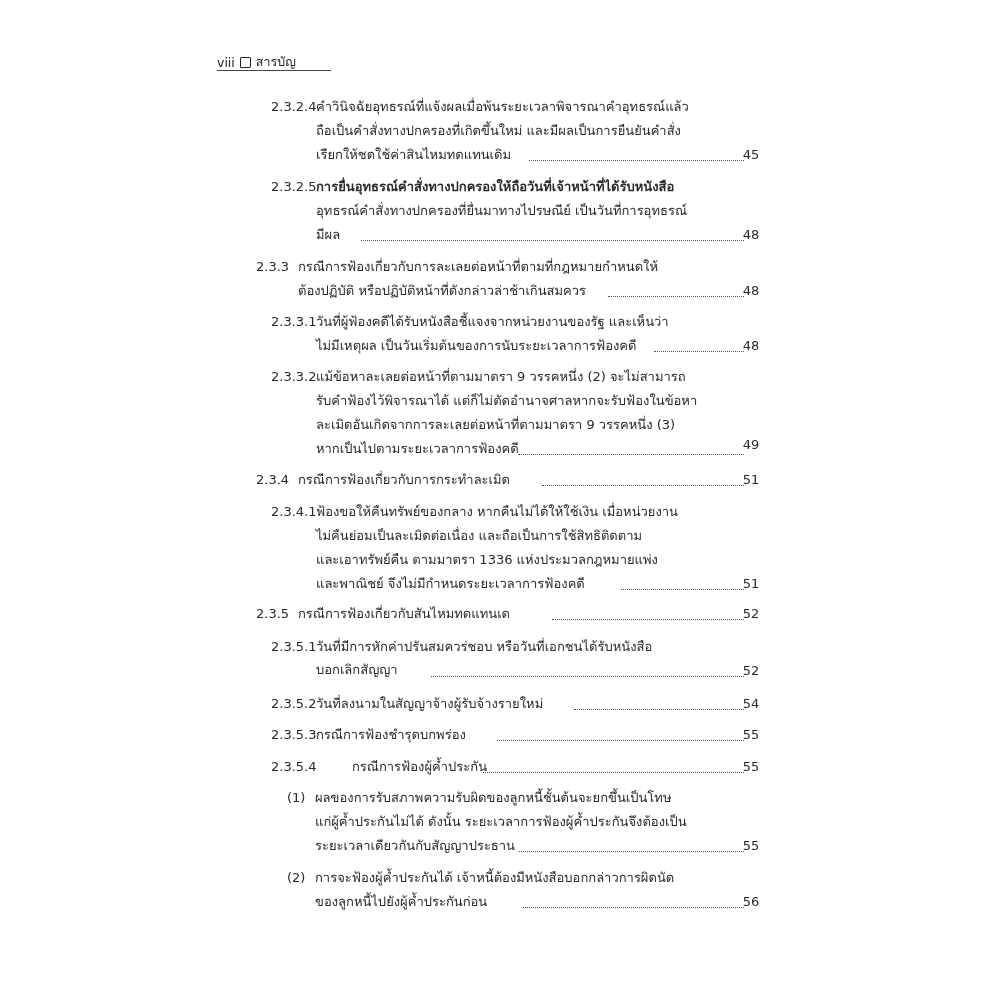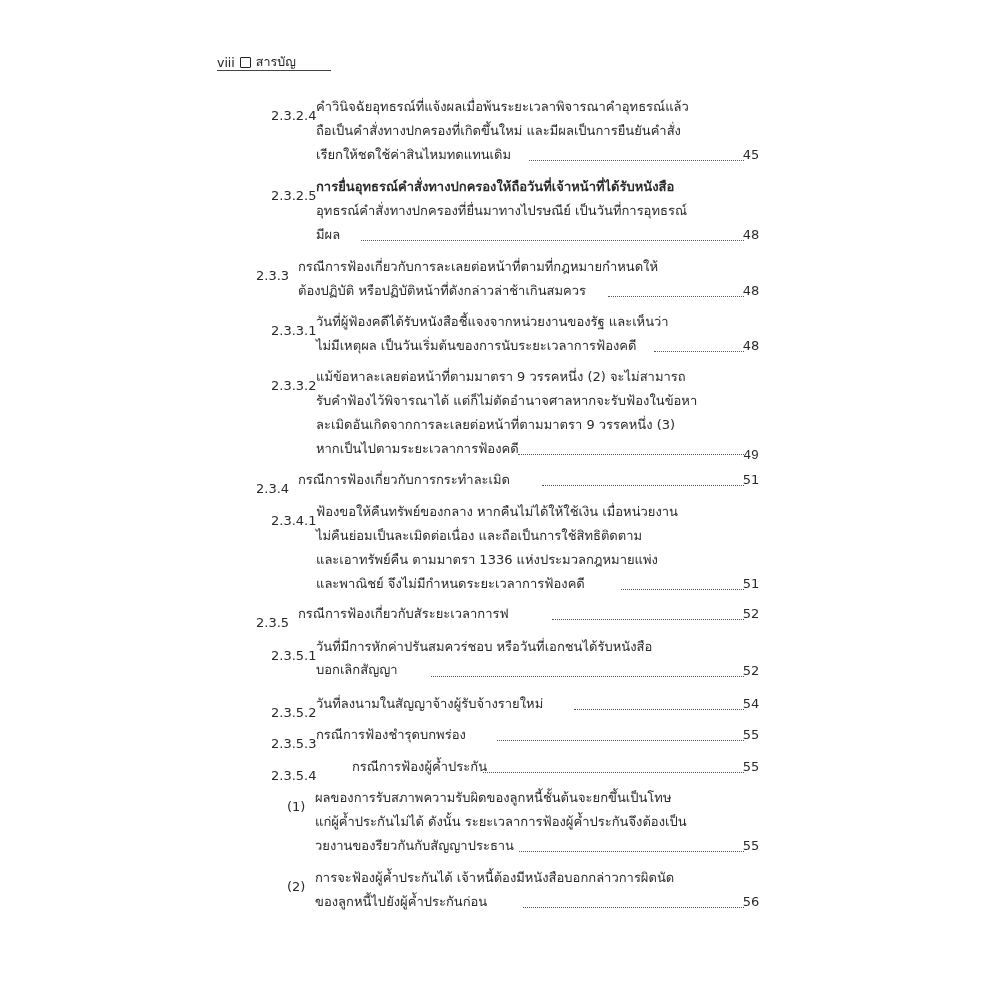--- a/index.html
+++ b/index.html
@@ -5,21 +5,21 @@
   html, body { margin: 0; padding: 0; background: #ffffff; }
   body { width: 983px; height: 983px; position: relative; overflow: hidden;
          font-family: "DejaVu Sans", sans-serif; color: #2a2a2a; }
   .header { position: absolute; left: 217px; top: 52px; font-size: 12.5px; color: #222;
             display: flex; align-items: center; gap: 5px; }
   .header .box { width: 9px; height: 9px; border: 1.6px solid #222; border-radius: 1px;
                  display: inline-block; margin-top: 1px; }
   .header-rule { position: absolute; left: 217px; top: 70px; width: 114px; height: 1px; background: #444; }
   .toc { position: absolute; left: 0; top: 0; width: 983px; }
   .entry { position: absolute; font-size: 13px; line-height: 24px; }
-  .entry .num { position: absolute; left: 0; top: 9px; white-space: nowrap; }
+  .entry .num { position: absolute; left: 0; top: 0; white-space: nowrap; }
   .entry .line { position: absolute; white-space: nowrap; }
   .leader { position: absolute; border-bottom: 1px dotted #555; height: 0; }
   .page { position: absolute; text-align: center; width: 30px; }
 </style>
 </head>
 <body>
 
 <div class="header">
   <span>viii</span>
   <span class="box"></span>
@@ -63,21 +63,21 @@
     <span class="page" style="left:465px;top:24px;">48</span>
   </div>
 
   <div class="entry" style="left:271px;top:365px;">
     <span class="num">2.3.3.2</span>
     <span class="line" style="left:45px;top:0;">แม้ข้อหาละเลยต่อหน้าที่ตามมาตรา 9 วรรคหนึ่ง (2) จะไม่สามารถ</span>
     <span class="line" style="left:45px;top:24px;">รับคำฟ้องไว้พิจารณาได้ แต่ก็ไม่ตัดอำนาจศาลหากจะรับฟ้องในข้อหา</span>
     <span class="line" style="left:45px;top:48px;">ละเมิดอันเกิดจากการละเลยต่อหน้าที่ตามมาตรา 9 วรรคหนึ่ง (3)</span>
     <span class="line" style="left:45px;top:72px;">หากเป็นไปตามระยะเวลาการฟ้องคดี</span>
     <span class="leader" style="left:247px;top:89px;width:226px;"></span>
-    <span class="page" style="left:465px;top:79px;font-family:Liberation Mono, monospace;">49</span>
+    <span class="page" style="left:465px;top:68px;">49</span>
   </div>
 
   <div class="entry" style="left:256px;top:468px;">
     <span class="num">2.3.4</span>
     <span class="line" style="left:42px;top:0;">กรณีการฟ้องเกี่ยวกับการกระทำละเมิด</span>
     <span class="line" style="left:0;top:0;"></span>
     <span class="leader" style="left:286px;top:17px;width:202px;"></span>
     <span class="page" style="left:480px;top:0;">51</span>
   </div>
 
@@ -86,21 +86,21 @@
     <span class="line" style="left:45px;top:0;text-align:center;">ฟ้องขอให้คืนทรัพย์ของกลาง หากคืนไม่ได้ให้ใช้เงิน เมื่อหน่วยงาน</span>
     <span class="line" style="left:45px;top:24px;">ไม่คืนย่อมเป็นละเมิดต่อเนื่อง และถือเป็นการใช้สิทธิติดตาม</span>
     <span class="line" style="left:45px;top:48px;">และเอาทรัพย์คืน ตามมาตรา 1336 แห่งประมวลกฎหมายแพ่ง</span>
     <span class="line" style="left:45px;top:72px;">และพาณิชย์ จึงไม่มีกำหนดระยะเวลาการฟ้องคดี</span>
     <span class="leader" style="left:350px;top:89px;width:123px;"></span>
     <span class="page" style="left:465px;top:72px;">51</span>
   </div>
 
   <div class="entry" style="left:256px;top:602px;">
     <span class="num">2.3.5</span>
-    <span class="line" style="left:42px;top:0;">กรณีการฟ้องเกี่ยวกับสัระยะเวลาการฟ</span>
+    <span class="line" style="left:42px;top:0;">กรณีการฟ้องเกี่ยวกับสันไหมทดแทนเด</span>
     <span class="leader" style="left:296px;top:17px;width:192px;"></span>
     <span class="page" style="left:480px;top:0;">52</span>
   </div>
 
   <div class="entry" style="left:271px;top:635px;">
     <span class="num">2.3.5.1</span>
     <span class="line" style="left:45px;top:0;">วันที่มีการหักค่าปรันสมควร่ชอบ  หรือวันที่เอกชนได้รับหนังสือ</span>
     <span class="line" style="left:45px;top:24px;font-family:Liberation Mono, monospace;">บอกเลิกสัญญา</span>
     <span class="leader" style="left:160px;top:41px;width:313px;"></span>
     <span class="page" style="left:465px;top:24px;">52</span>
@@ -124,21 +124,21 @@
     <span class="num">2.3.5.4</span>
     <span class="line" style="left:45px;top:0;margin-left:36px;">กรณีการฟ้องผู้ค้ำประกัน</span>
     <span class="leader" style="left:212px;top:17px;width:261px;"></span>
     <span class="page" style="left:465px;top:0;">55</span>
   </div>
 
   <div class="entry" style="left:287px;top:786px;">
     <span class="num">(1)</span>
     <span class="line" style="left:28px;top:0;">ผลของการรับสภาพความรับผิดของลูกหนี้ชั้นต้นจะยกขึ้นเป็นโทษ</span>
     <span class="line" style="left:28px;top:24px;">แก่ผู้ค้ำประกันไม่ได้ ดังนั้น ระยะเวลาการฟ้องผู้ค้ำประกันจึงต้องเป็น</span>
-    <span class="line" style="left:28px;top:48px;">วยงานของรียวกันกับสัญญาประธาน</span>
+    <span class="line" style="left:28px;top:48px;">ระยะเวลาเดียวกันกับสัญญาประธาน</span>
     <span class="leader" style="left:232px;top:65px;width:225px;"></span>
     <span class="page" style="left:449px;top:48px;">55</span>
   </div>
 
   <div class="entry" style="left:287px;top:866px;">
     <span class="num">(2)</span>
     <span class="line" style="left:28px;top:0;">การจะฟ้องผู้ค้ำประกันได้  เจ้าหนี้ต้องมีหนังสือบอกกล่าวการผิดนัด</span>
     <span class="line" style="left:28px;top:24px;">ของลูกหนี้ไปยังผู้ค้ำประกันก่อน</span>
     <span class="leader" style="left:236px;top:41px;width:221px;"></span>
     <span class="page" style="left:449px;top:24px;">56</span>

